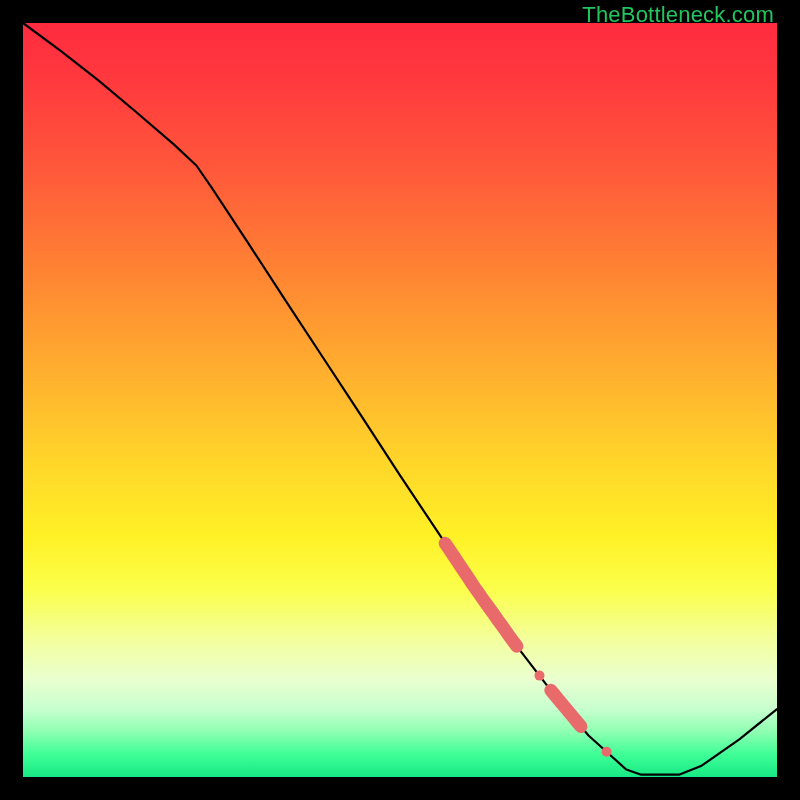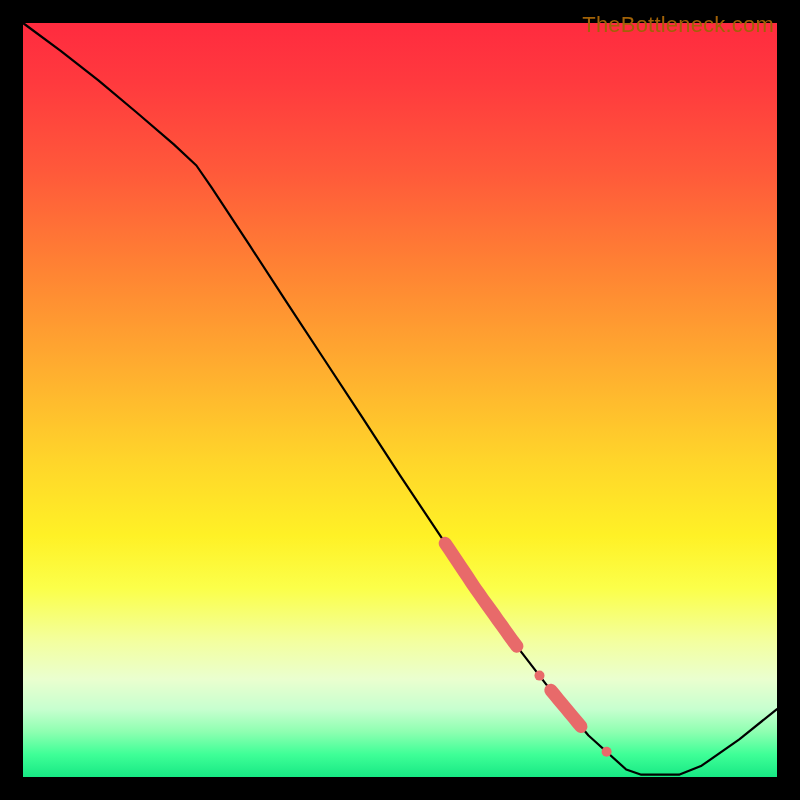--- a/index.html
+++ b/index.html
@@ -29,23 +29,23 @@
       #f3ff9f 82%,
       #eaffcf 87%,
       #c7ffcf 91%,
       #8effb1 94%,
       #3fff97 97%,
       #17e884 100%
     );
   }
   .watermark {
     position: absolute;
-    top: 12px;
+    top: 2px;
     right: 26px;
-    color: #a16207;
+    color: #22c55e;
     font-size: 22px;
     font-weight: 500;
     letter-spacing: 0.2px;
     user-select: none;
     white-space: nowrap;
   }
   svg.plot {
     position: absolute;
     left: 0;
     top: 0;

